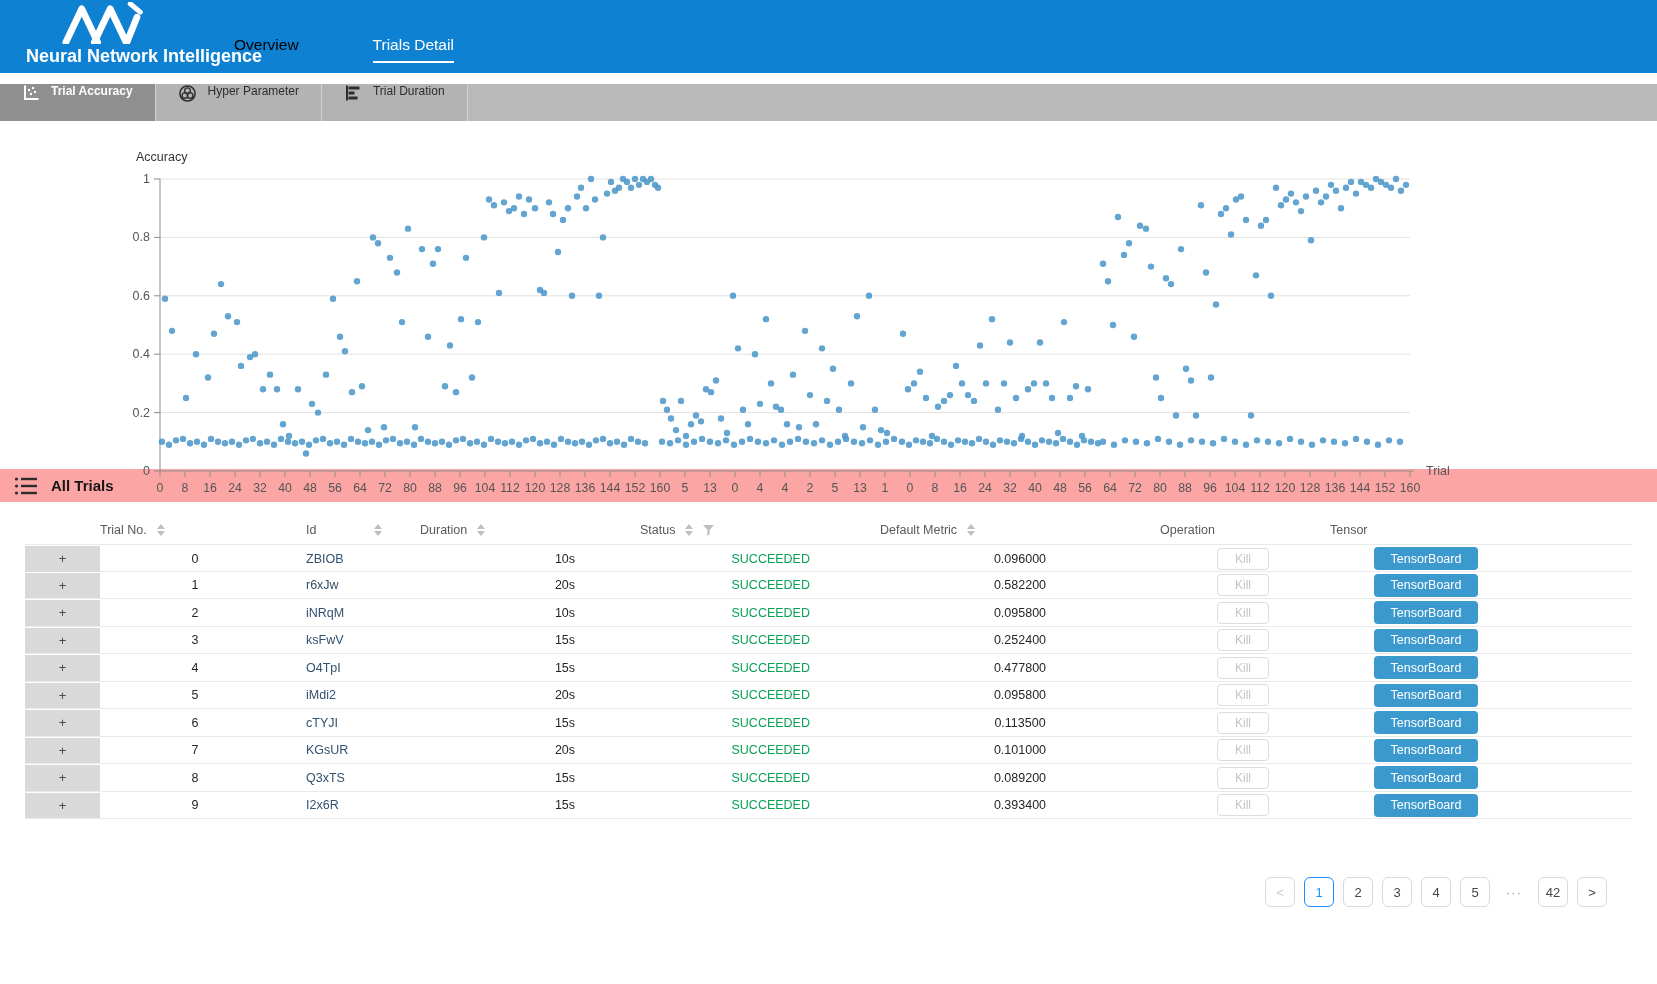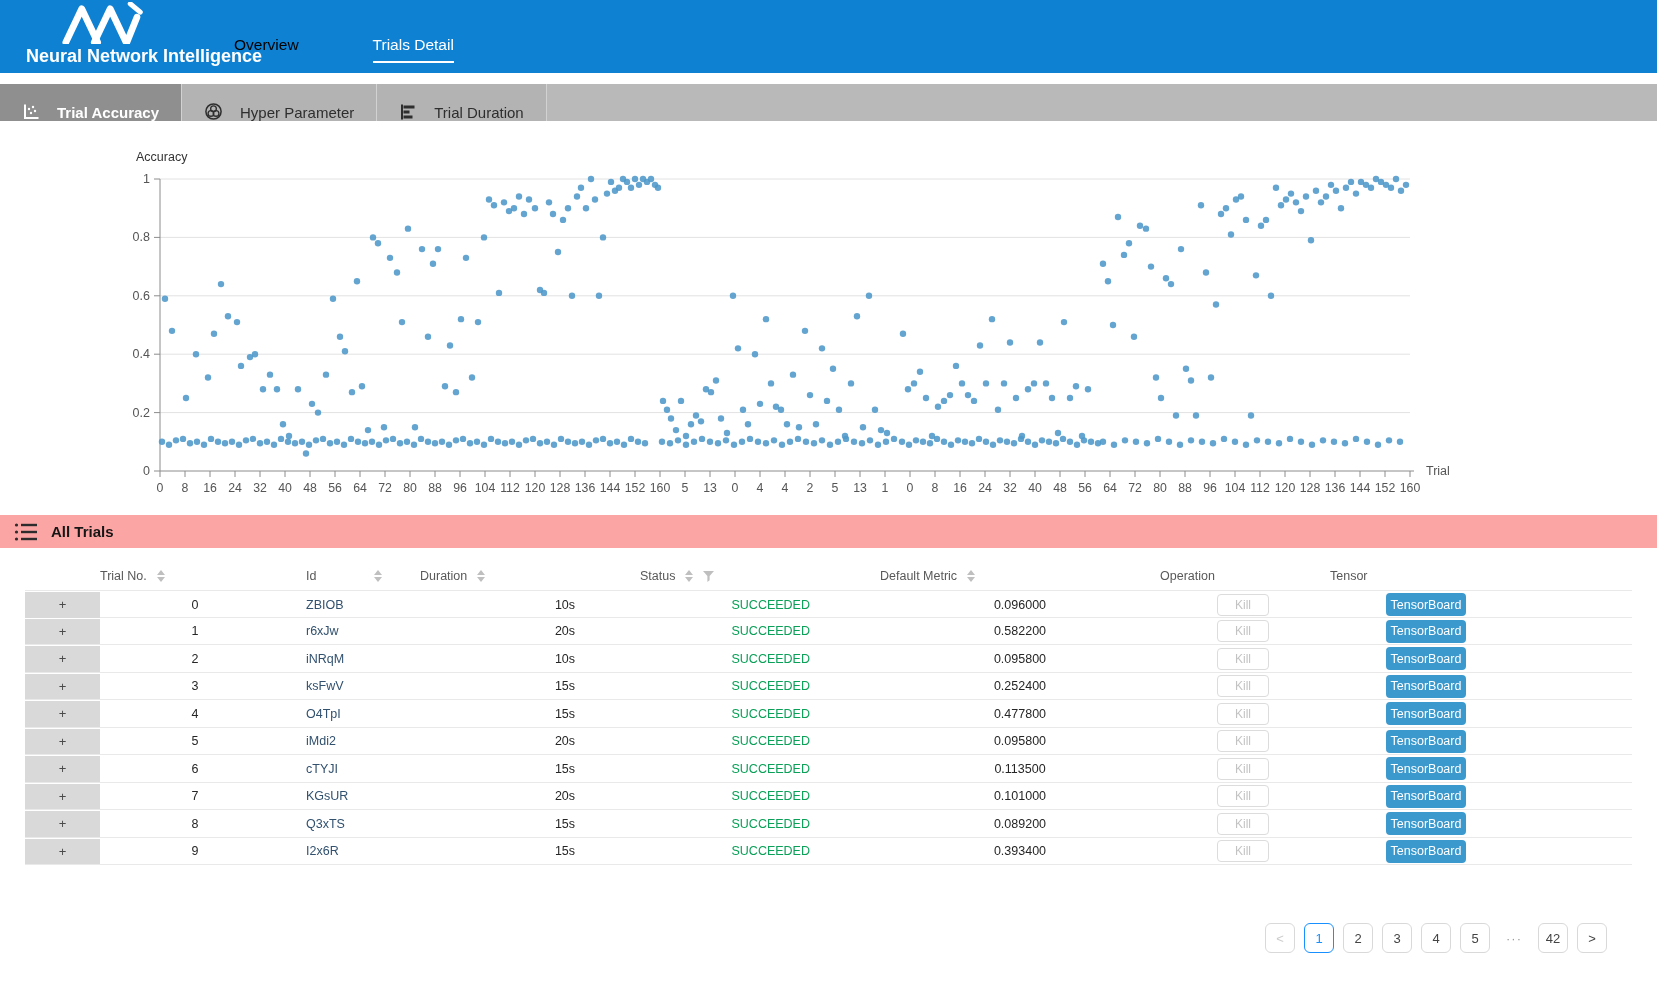--- a/index.html
+++ b/index.html
@@ -12,26 +12,26 @@
   .logo { margin-left:26px; width:160px; text-align:center; padding-bottom:6px; }
   .logo svg { display:block; margin:0 auto 2px; }
   .brand { font-size:18px; font-weight:bold; color:#fff; white-space:nowrap; }
   .nav { margin-left:42px; display:flex; gap:62px; align-items:flex-end; padding-bottom:10px; }
   .nav-item { font-size:15.5px; color:#000000; cursor:pointer; padding:0 6px; }
   .nav-item span { display:inline-block; padding-bottom:7px; border-bottom:2px solid transparent; }
   .nav-item.active { color:#fff; }
   .nav-item.active span { border-bottom-color:#fff; }
   
   .tabbar { margin-top:11px; height:37px; background:#b9b9b9; display:flex; }
-  .tab { display:flex; align-items:flex-end; gap:17px; padding:0 22px; background:#b3b3b3;
-         border-right:1px solid #d2d2d2; font-size:15px; color:#2e2e2e; cursor:pointer; }
+  .tab { display:flex; align-items:flex-start; gap:11px; padding:0 22px; background:#b3b3b3;
+         border-right:1px solid #d2d2d2; font-size:12px; color:#2e2e2e; cursor:pointer; }
   .tab.active { background:#8f8f8f; color:#fff; font-weight:bold; }
   .tab svg { flex:0 0 auto; }
   
-  .chart-wrap { position:relative; height:394px; background:#fff; }
+  .chart-wrap { position:relative; height:348px; background:#fff; }
   
   .trials-bar { height:33px; background:#fca5a5; display:flex; align-items:center; gap:13px; padding-left:14px; }
   .trials-bar .title { font-size:15px; font-weight:bold; color:#161616; }
   
   .table { margin:14px 25px 0 25px; font-size:12.5px; }
   .thead, .trow { display:grid; grid-template-columns:75px 190px 130px 220px 240px 280px 170px 1fr; align-items:center; }
   .thead { height:28px; color:#595959; }
   .hcell { display:flex; align-items:center; justify-content:flex-start; gap:10px; }
   .hcell.left { justify-content:flex-start; padding-left:16px; }
   .hcell.left .sorters { margin-left:48px; }
@@ -43,21 +43,21 @@
   .expander { background:#d9d9d9; height:25.5px; margin:1px 0; display:flex; align-items:center; justify-content:center;
               color:#4a4a4a; font-size:13px; cursor:pointer; }
   .c-center { text-align:center; }
   .id-cell { color:#31516f; padding-left:16px; }
   .dur-cell { text-align:center; padding-left:70px; }
   .status-cell { text-align:right; padding-right:70px; color:#09a057; }
   .op-cell { text-align:center; padding-right:4px; }
   .tb-cell { text-align:center; padding-right:110px; }
   .kill-btn { border:1px solid #dcdcdc; color:#c3c3c3; background:#fff; border-radius:4px;
               padding:3px 0; width:52px; font-size:12px; font-family:inherit; }
-  .tb-btn { background:#3b99ce; color:#fff; border:none; border-radius:4px; padding:4.5px 0; width:80px;
+  .tb-btn { background:#3b99ce; color:#fff; border:none; border-radius:4px; padding:4.5px 0; width:104px;
             font-size:12.5px; font-family:inherit; cursor:pointer; }
   
   .pagination { display:flex; justify-content:flex-end; gap:9px; margin:58px 50px 0 0; }
   .page-btn { min-width:30px; height:30px; padding:0 6px; border:1px solid #d9d9d9; border-radius:6px; background:#fff;
               display:flex; align-items:center; justify-content:center; font-size:13px; color:#444; cursor:pointer; }
   .page-btn.active { border-color:#1890ff; color:#1890ff; }
   .page-btn.disabled { color:#ccc; cursor:default; }
   .page-btn.ellipsis { border:none; color:#9a9a9a; letter-spacing:1px; }
 </style>
 </head>

